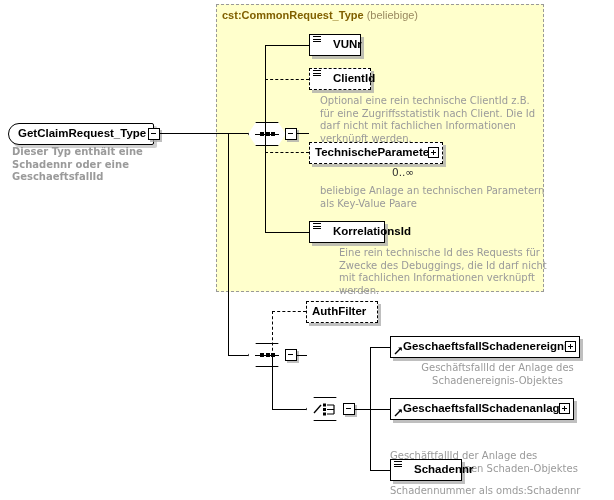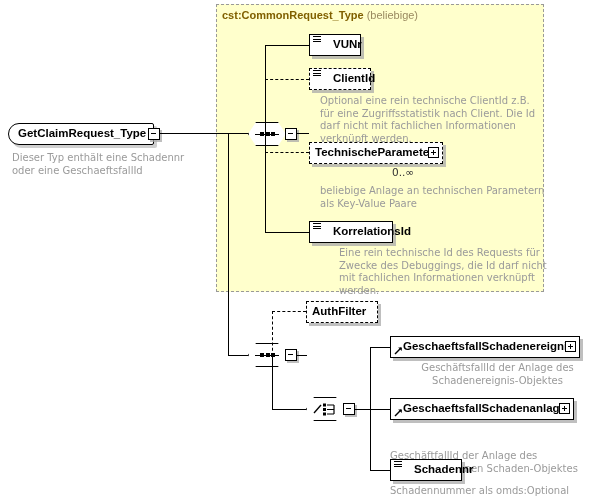--- a/index.html
+++ b/index.html
@@ -212,21 +212,21 @@
 <div id="ext-panel"></div>
 <div id="ext-title">
   <span>cst:CommonRequest_Type</span>
   <span class="ext-suffix">(beliebige)</span>
 </div>
 
 <div class="node root" style="left:8px; top:123px; width:146px;">
   <span class="label">GetClaimRequest_Type</span>
 </div>
 <div class="attach-minus" style="left:148px; top:128px;"></div>
-<div class="doc" style="left:12px; top:152px; width:180px;">Dieser Typ enthält eine Schadennr oder eine GeschaeftsfallId</div>
+<div class="doc" style="left:12px; top:146px; width:180px;font-weight:bold;">Dieser Typ enthält eine Schadennr oder eine GeschaeftsfallId</div>
 
 <div class="hline" style="left:160px; top:133px; width:90px;"></div>
 
 <div class="compositor" style="left:248px; top:122px;">
   <div class="comp-shadow"></div>
   <div class="comp-shape"></div>
   <div class="seq-glyph">
     <span class="bar"></span>
       <span class="dot"></span>
       <span class="dot"></span>
@@ -261,21 +261,21 @@
 </div>
 <div class="doc" style="left:320px; top:95px; width:222px;">Optional eine rein technische ClientId z.B. für eine Zugriffsstatistik nach Client. Die Id darf nicht mit fachlichen Informationen verknüpft werden.</div>
 
 <div class="node optional" style="left:309px; top:142px; width:134px;">
   <span class="label">TechnischeParameter</span>
   <span class="plusbox"></span>
 </div>
 <div class="card" style="left:392px; top:166px;">0..∞</div>
 <div class="doc" style="left:320px; top:185px; width:226px;">beliebige Anlage an technischen Parametern als Key-Value Paare</div>
 
-<div class="node has-elem-icon" style="left:309px; top:221px; width:84px;">
+<div class="node has-elem-icon" style="left:309px; top:221px; width:76px;">
   <span class="elem-icon">
       <i></i>
       <i></i>
       <i></i>
     </span>
   <span class="label">KorrelationsId</span>
 </div>
 <div class="doc" style="left:320px; top:247px; width:226px;margin-left:19px;">Eine rein technische Id des Requests für Zwecke des Debuggings, die Id darf nicht mit fachlichen Informationen verknüpft werden.</div>
 
 <div class="vline" style="left:228px; top:133px; height:222px;"></div>
@@ -344,13 +344,13 @@
 <div class="doc" style="left:390px; top:413px; width:218px;margin-top:37px;">GeschäftfallId der Anlage des spartenbezogenen Schaden-Objektes</div>
 
 <div class="node has-elem-icon" style="left:390px; top:459px; width:72px;">
   <span class="elem-icon">
       <i></i>
       <i></i>
       <i></i>
     </span>
   <span class="label">Schadennr</span>
 </div>
-<div class="doc" style="left:390px; top:485px; width:218px;">Schadennummer als omds:Optional</div>
+<div class="doc" style="left:390px; top:485px; width:218px;">Schadennummer als omds:Schadennr</div>
 
 </body></html>

